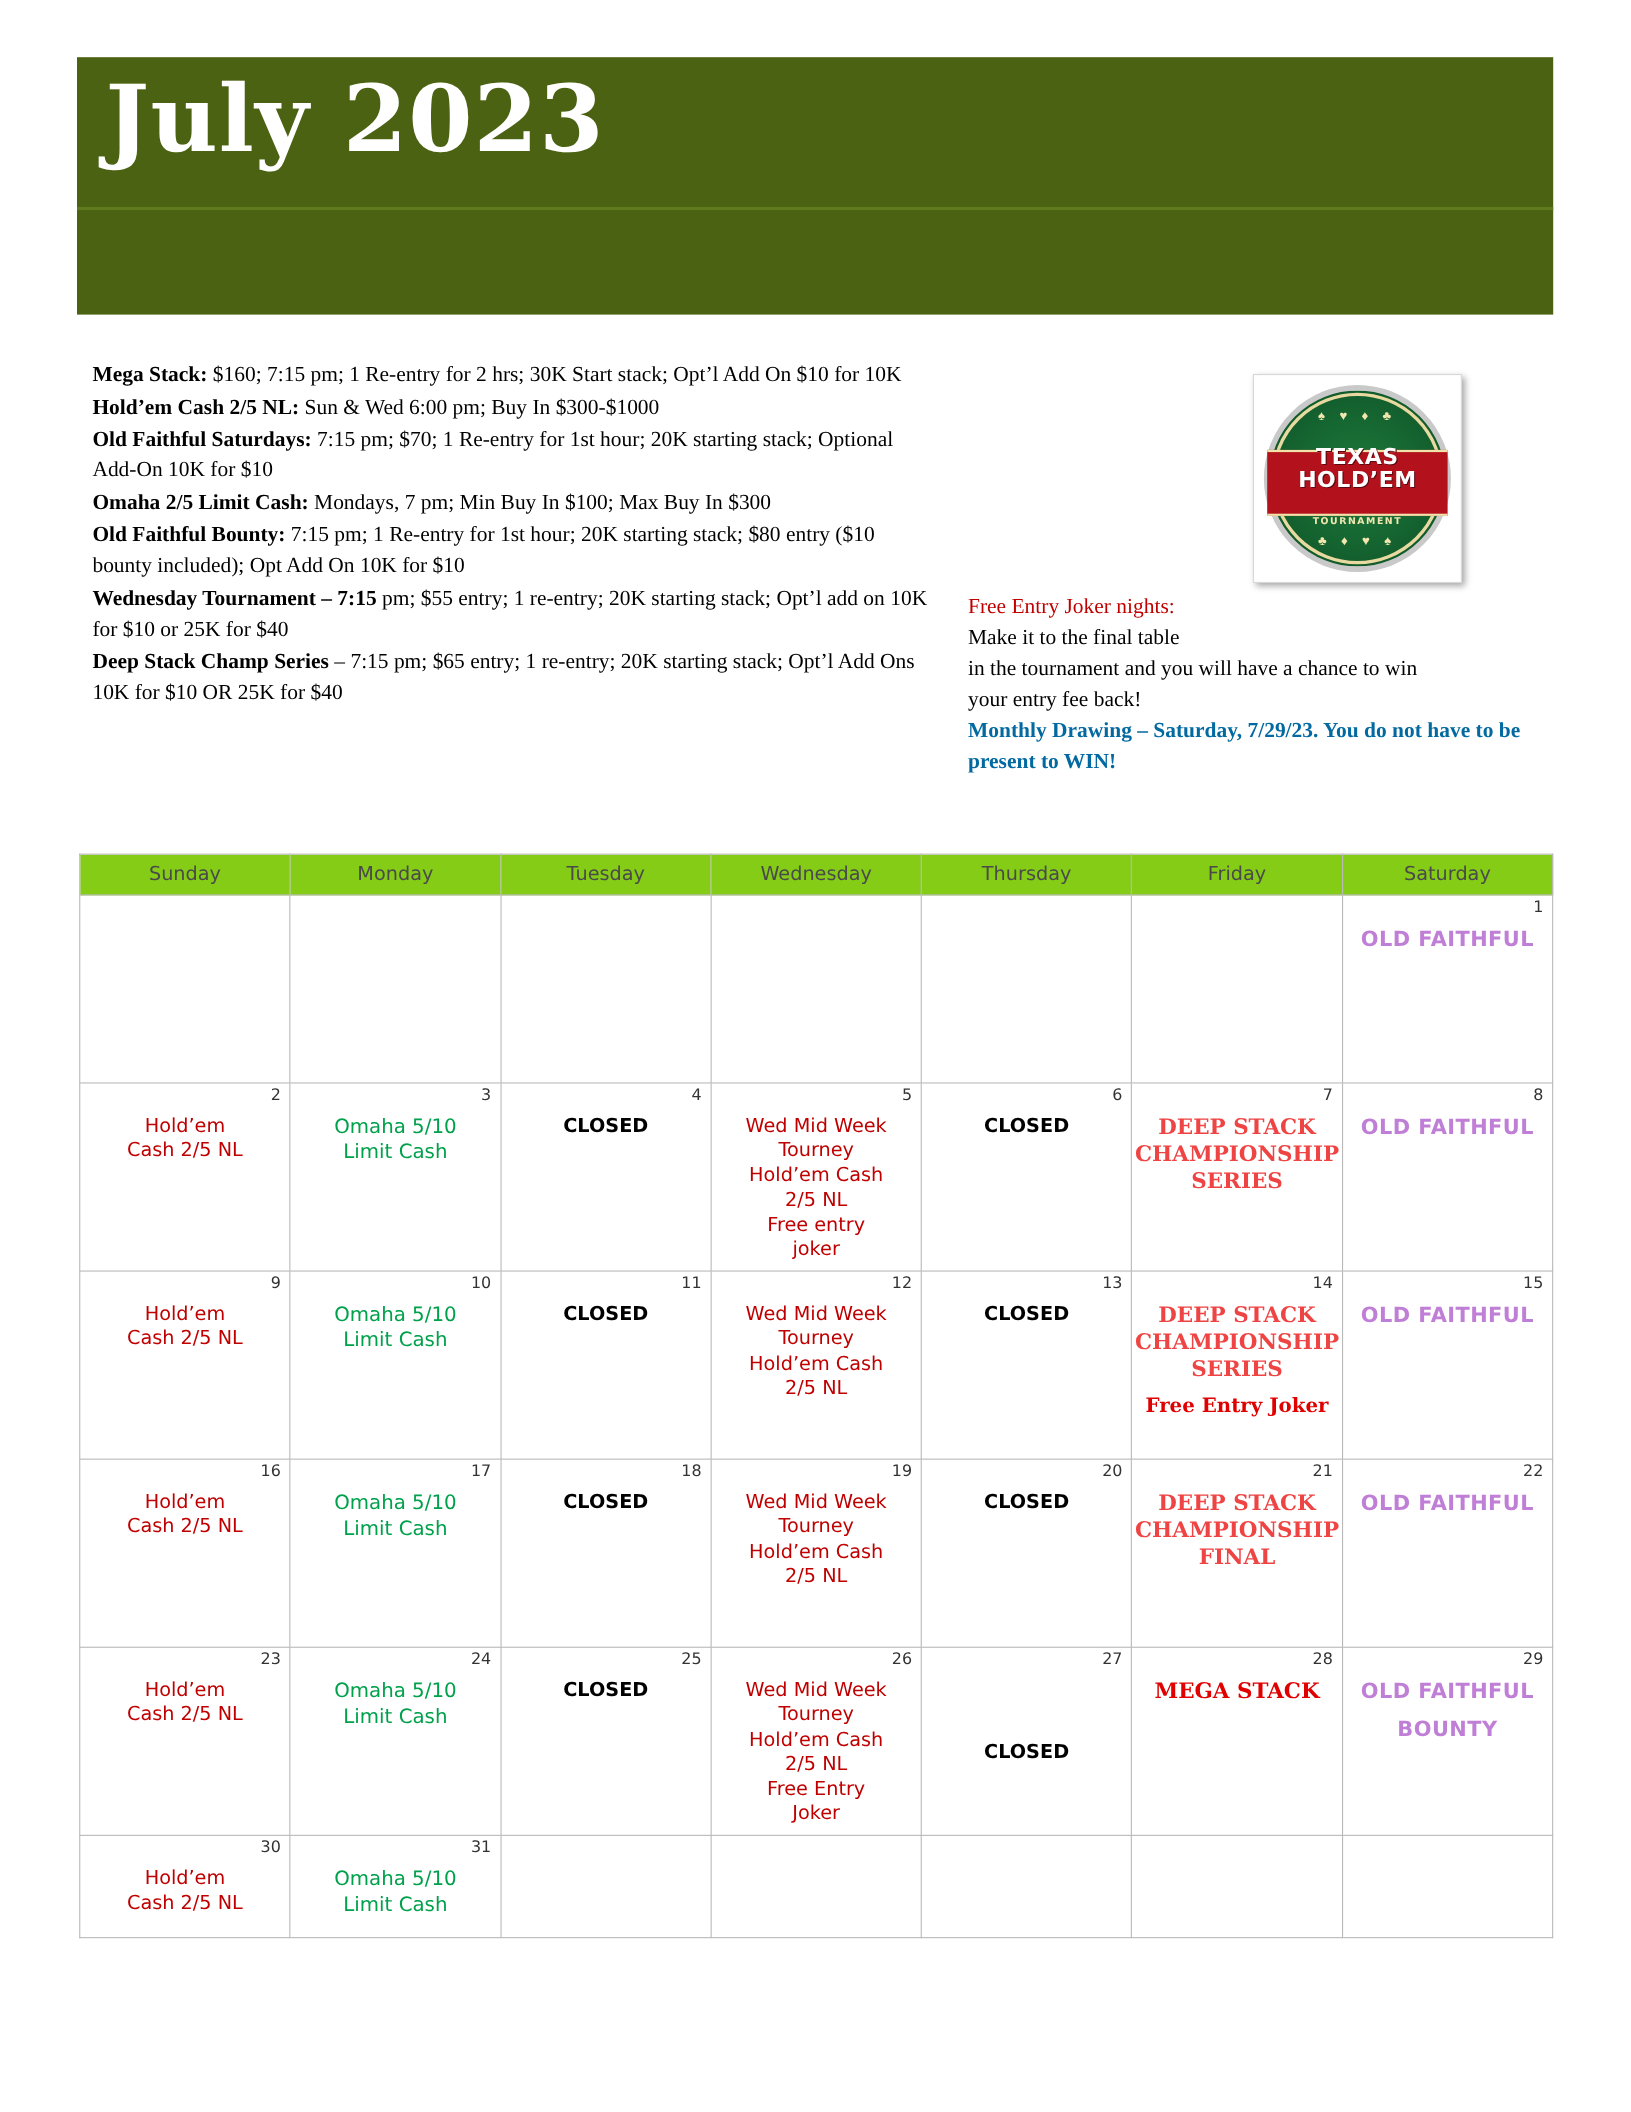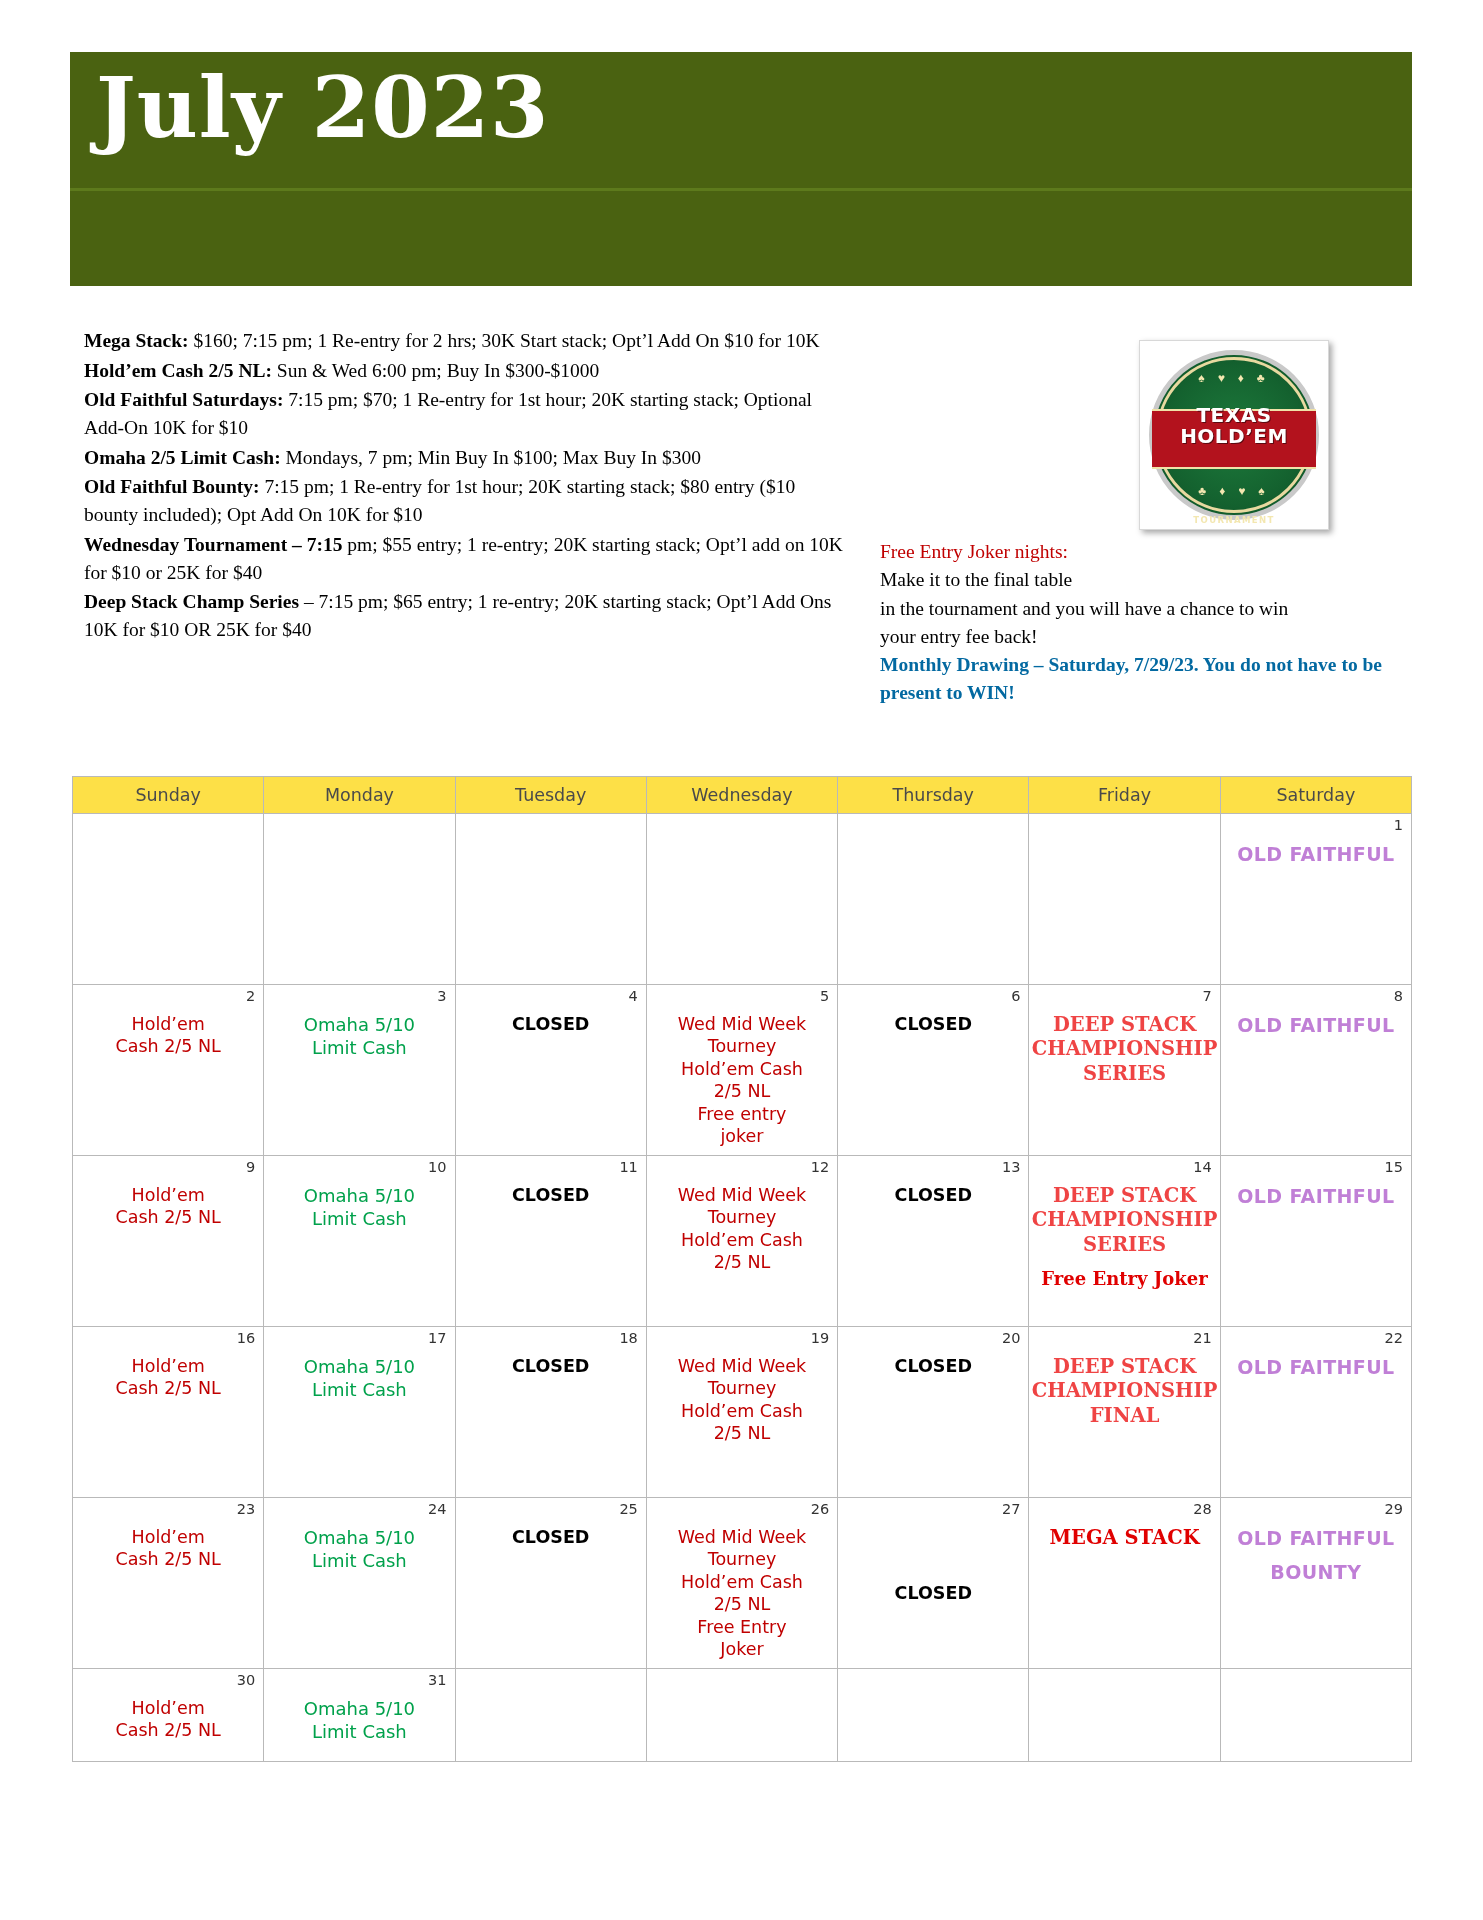--- a/index.html
+++ b/index.html
@@ -120,21 +120,20 @@
   .logo-sub {
     position: absolute;
     left: 0; right: 0;
     top: 128px;
     text-align: center;
     font-family: "DejaVu Sans", sans-serif;
     font-size: 8.5px;
     font-weight: bold;
     letter-spacing: 1.4px;
     color: #f3e7b0;
-    margin-top: 46px;
   }
   .logo-suits {
     position: absolute;
     left: 0; right: 0;
     text-align: center;
     font-size: 12px;
     color: #f3e7b0;
     letter-spacing: 5px;
   }
   .logo-suits.top { top: 30px; }
@@ -155,21 +154,21 @@
   
   .calendar {
     position: absolute;
     left: 72px;
     top: 776px;
     width: 1340px;
     border-collapse: collapse;
     table-layout: fixed;
   }
   .calendar th {
-    background: #fde047;
+    background: #84cc16;
     border: 1px solid #b9b9b9;
     font-family: "DejaVu Sans", sans-serif;
     font-weight: normal;
     font-size: 17.5px;
     color: #4a4a4a;
     height: 34px;
     text-align: center;
   }
   .calendar td {
     border: 1px solid #b9b9b9;

